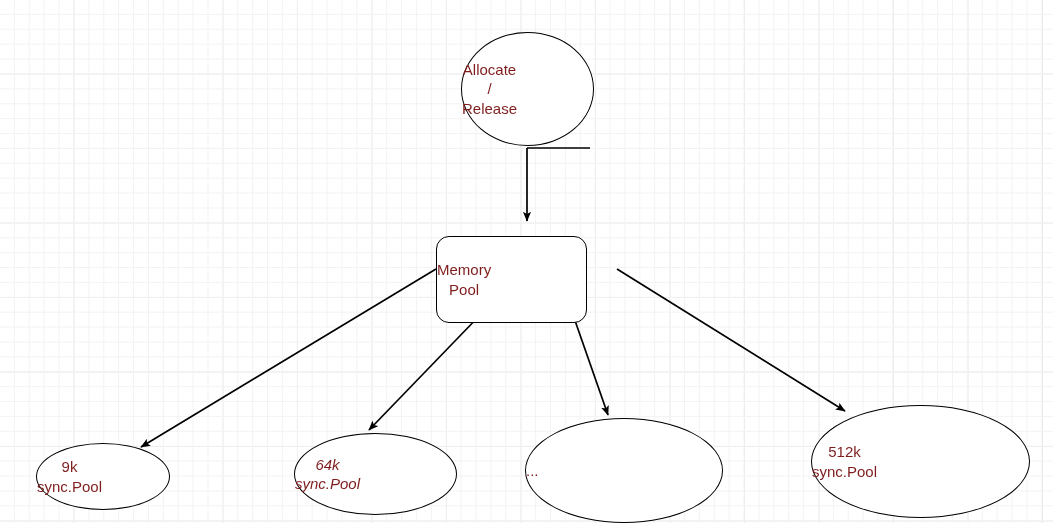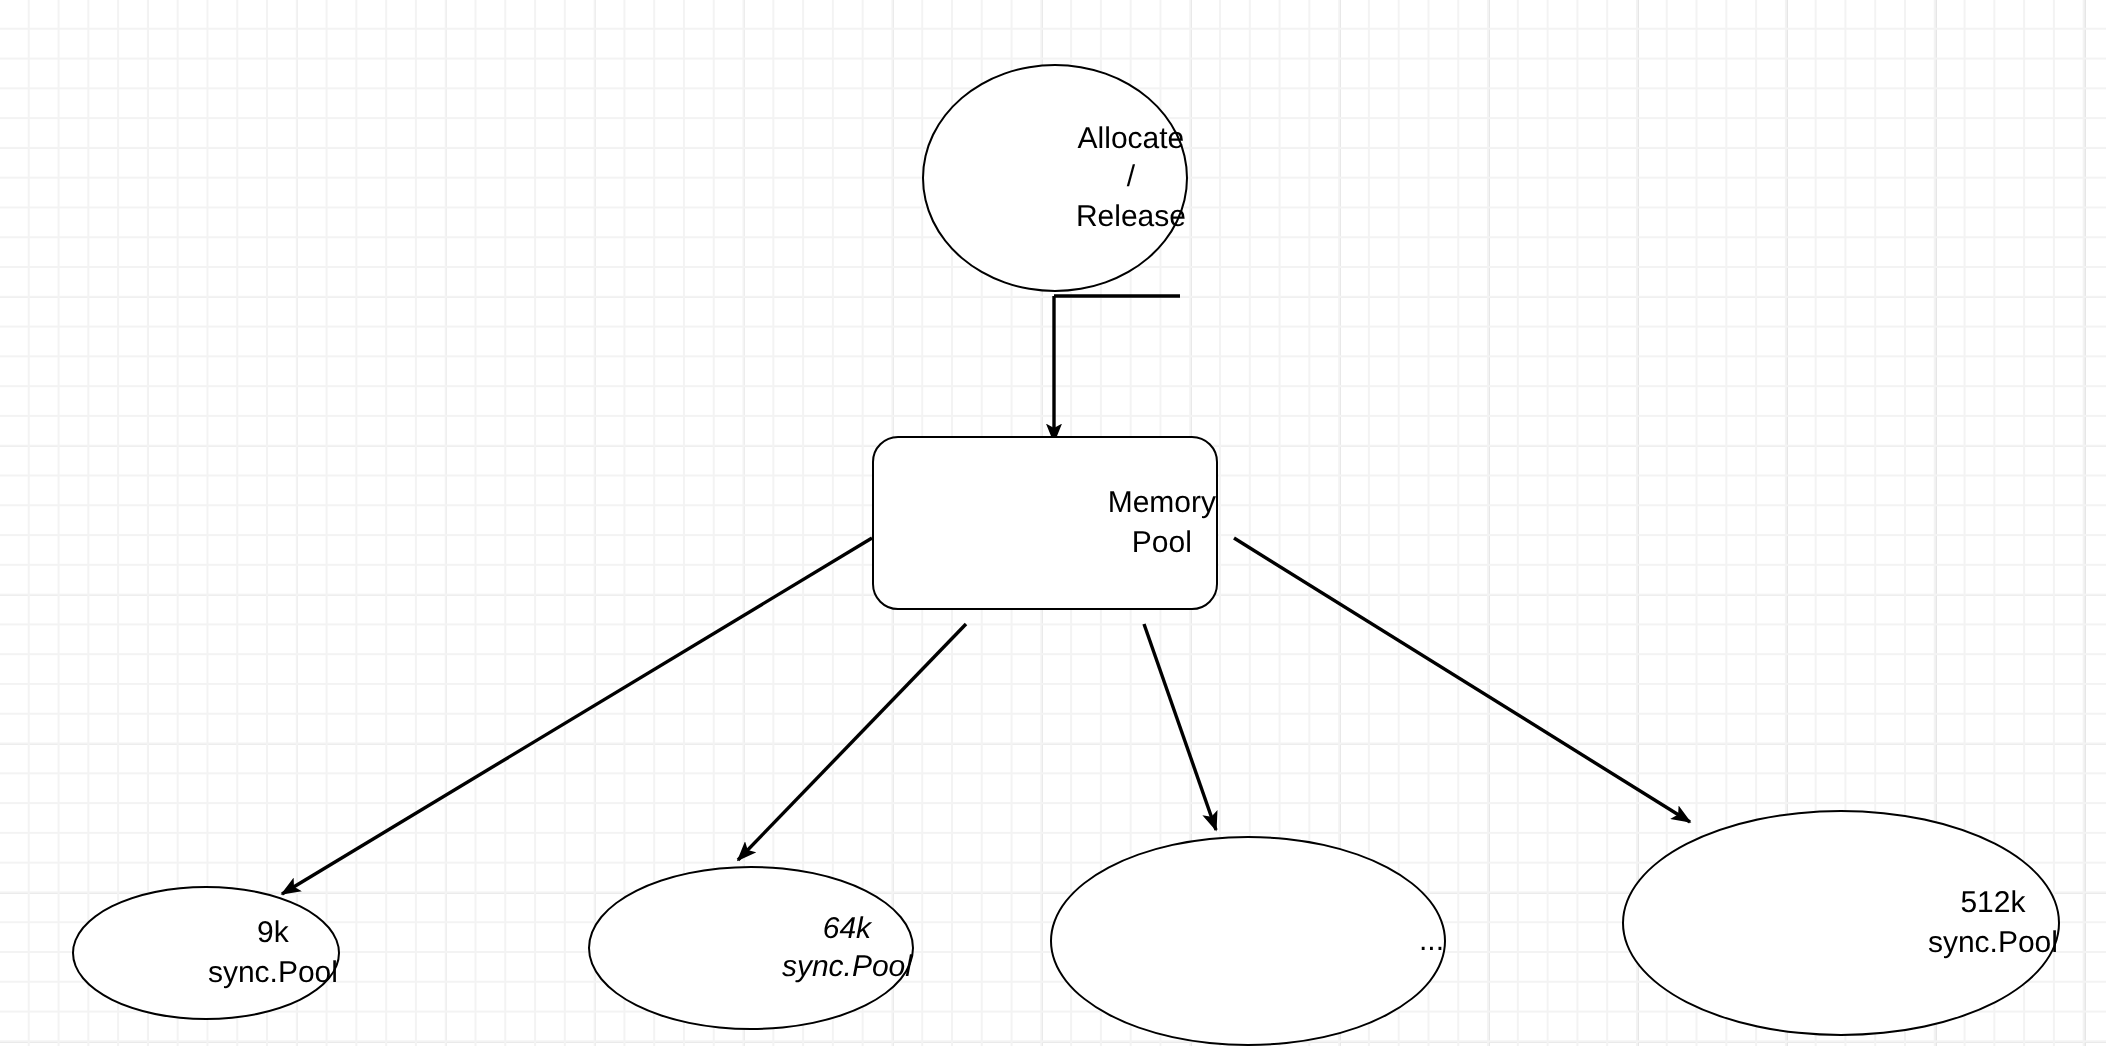--- a/index.html
+++ b/index.html
@@ -30,23 +30,23 @@
     position: absolute;
     left: 0;
     top: 0;
     width: 1053px;
     height: 523px;
   }
   .node {
     position: absolute;
     display: flex;
     align-items: center;
-    justify-content: flex-end;
+    justify-content: flex-start;
     text-align: center;
-    color: #000000;
+    color: #7f1d1d;
     background: #ffffff;
     border: 1.6px solid #000000;
     line-height: 1.28;
     font-size: 15px;
     white-space: pre-line;
     box-sizing: border-box;
   }
   .node-ellipse { border-radius: 50%; }
   .node-roundrect { border-radius: 13px; }
   .node-label { display: block; }
@@ -71,21 +71,21 @@
       </g>
     <g id="decorations-group">
         <line x1="527" y1="148" x2="590" y2="148" stroke="#000000" stroke-width="1.7"></line>
       </g>
   </svg>
 
   <div id="nodes-group">
       <div class="node node-ellipse" style="left: 461px; top: 32px; width: 133px; height: 114px; border-color: rgb(0, 0, 0);"><span class="node-label">Allocate
 /
 Release</span></div>
-      <div class="node node-roundrect" style="left: 436px; top: 218px; width: 173px; height: 87px; border-color: rgb(0, 0, 0);"><span class="node-label">Memory
+      <div class="node node-roundrect" style="left: 436px; top: 236px; width: 151px; height: 87px; border-color: rgb(0, 0, 0);"><span class="node-label">Memory
 Pool</span></div>
       <div class="node node-ellipse" style="left: 36px; top: 443px; width: 134px; height: 67px; border-color: rgb(0, 0, 0);"><span class="node-label">9k
 sync.Pool</span></div>
       <div class="node node-ellipse" style="left: 294px; top: 433px; width: 163px; height: 82px; border-color: rgb(0, 0, 0); font-style: italic;"><span class="node-label">64k
 sync.Pool</span></div>
       <div class="node node-ellipse" style="left: 525px; top: 418px; width: 198px; height: 105px; border-color: rgb(0, 0, 0);"><span class="node-label">...</span></div>
       <div class="node node-ellipse" style="left: 811px; top: 405px; width: 219px; height: 113px; border-color: rgb(0, 0, 0);"><span class="node-label">512k
 sync.Pool</span></div>
     </div>
 

